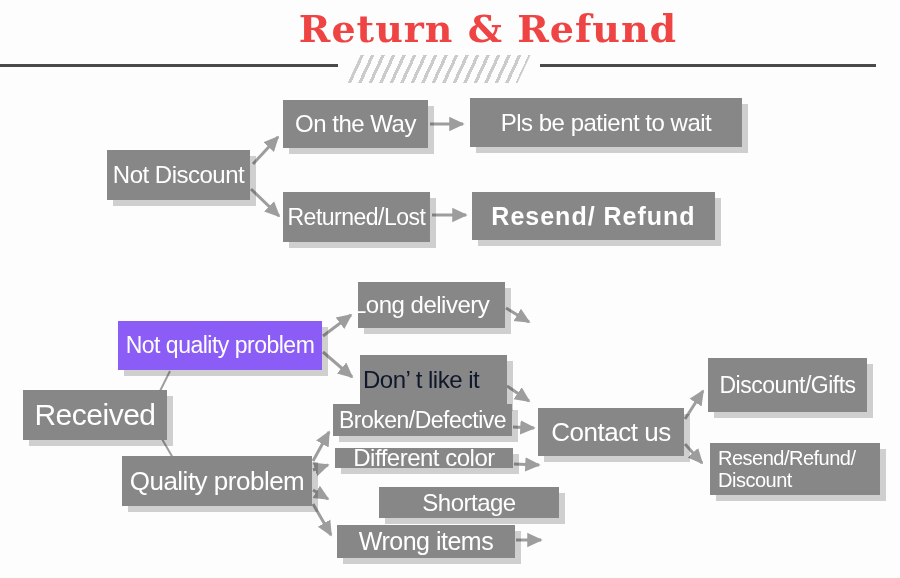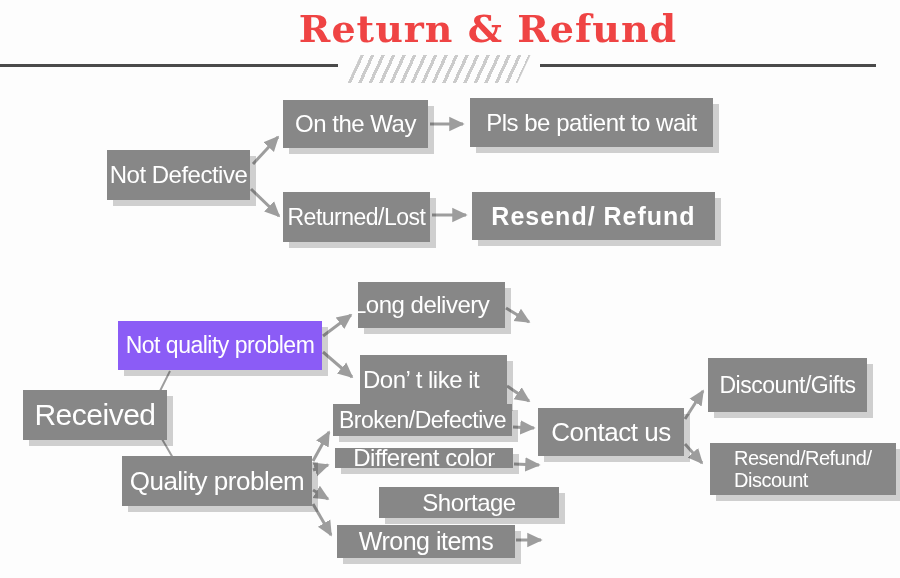--- a/index.html
+++ b/index.html
@@ -48,21 +48,21 @@
   }
   .node span { white-space: nowrap; }
   .node.flush-left { justify-content: flex-start; overflow: hidden; }
   .node.flush-left span { margin-left: -5px; }
   .node.flush-left-pad { justify-content: flex-start; }
   .node.flush-left-pad span { margin-left: 3px; }
   .node.multiline {
     flex-direction: column;
     align-items: flex-start;
     justify-content: center;
-    padding-left: 24px;
+    padding-left: 8px;
     line-height: 1.1;
   }
   #edges { position: absolute; left: 0; top: 0; }
   #edges line { stroke-linecap: butt; }
 </style>
 </head>
 <body>
 
 <div id="stage" style="background: rgb(253, 253, 253);">
 
@@ -95,47 +95,47 @@
       <line x1="513" y1="427" x2="534" y2="428" stroke="#9d9d9d" stroke-width="3" marker-end="url(#ah)"></line>
       <line x1="514" y1="464" x2="539" y2="465" stroke="#9d9d9d" stroke-width="3" marker-end="url(#ah)"></line>
       <line x1="516" y1="502" x2="539" y2="502" stroke="#9d9d9d" stroke-width="3" marker-end="url(#ah)"></line>
       <line x1="516" y1="540" x2="541" y2="540" stroke="#9d9d9d" stroke-width="3" marker-end="url(#ah)"></line>
       <line x1="685" y1="419" x2="703" y2="391" stroke="#9d9d9d" stroke-width="3" marker-end="url(#ah)"></line>
       <line x1="685" y1="444" x2="702" y2="463" stroke="#9d9d9d" stroke-width="3" marker-end="url(#ah)"></line>
     </svg>
 
   <div id="nodes">
       <div class="node" style="left: 107px; top: 150px; width: 143px; height: 50px; font-size: 24px; background: rgb(135, 135, 135); color: rgb(255, 255, 255);">
-        <span>Not Defective</span>
+        <span>Not Discount</span>
       </div>
       <div class="node" style="left: 283px; top: 100px; width: 145px; height: 48px; font-size: 24px; background: rgb(135, 135, 135); color: rgb(255, 255, 255);">
         <span>On the Way</span>
       </div>
-      <div class="node" style="left: 470px; top: 98px; width: 243px; height: 49px; font-size: 24px; background: rgb(135, 135, 135); color: rgb(255, 255, 255);">
+      <div class="node" style="left: 470px; top: 98px; width: 272px; height: 49px; font-size: 24px; background: rgb(135, 135, 135); color: rgb(255, 255, 255);">
         <span>Pls be patient to wait</span>
       </div>
       <div class="node" style="left: 283px; top: 192px; width: 147px; height: 50px; font-size: 23px; background: rgb(135, 135, 135); color: rgb(255, 255, 255);">
         <span>Returned/Lost</span>
       </div>
       <div class="node" style="left: 472px; top: 192px; width: 243px; height: 48px; font-size: 25px; background: rgb(135, 135, 135); color: rgb(255, 255, 255); font-weight: 700; letter-spacing: 1px;">
         <span>Resend/ Refund</span>
       </div>
       <div class="node" style="left: 23px; top: 390px; width: 144px; height: 50px; font-size: 30px; background: rgb(135, 135, 135); color: rgb(255, 255, 255);">
         <span>Received</span>
       </div>
       <div class="node" style="left: 118px; top: 321px; width: 204px; height: 49px; font-size: 23px; background: #8b5cf6; color: rgb(255, 255, 255);">
         <span>Not quality problem</span>
       </div>
       <div class="node" style="left: 122px; top: 456px; width: 190px; height: 50px; font-size: 26px; background: rgb(135, 135, 135); color: rgb(255, 255, 255);">
         <span>Quality problem</span>
       </div>
       <div class="node flush-left" style="left: 358px; top: 282px; width: 147px; height: 46px; font-size: 24px; background: rgb(135, 135, 135); color: rgb(255, 255, 255);">
         <span>Long delivery</span>
       </div>
-      <div class="node flush-left-pad" style="left: 360px; top: 355px; width: 147px; height: 50px; font-size: 24px; background: rgb(135, 135, 135); color: #ffffff;">
+      <div class="node flush-left-pad" style="left: 360px; top: 355px; width: 147px; height: 50px; font-size: 24px; background: rgb(135, 135, 135); color: #0f172a;">
         <span>Don’ t like it</span>
       </div>
       <div class="node" style="left: 333px; top: 404px; width: 179px; height: 32px; font-size: 23px; background: rgb(135, 135, 135); color: rgb(255, 255, 255);">
         <span>Broken/Defective</span>
       </div>
       <div class="node" style="left: 335px; top: 448px; width: 178px; height: 20px; font-size: 24px; background: rgb(135, 135, 135); color: rgb(255, 255, 255);">
         <span>Different color</span>
       </div>
       <div class="node" style="left: 335px; top: 487px; width: 180px; height: 31px; font-size: 24px; background: rgb(135, 135, 135); color: rgb(255, 255, 255); margin-left: 44px;">
         <span>Shortage</span>

